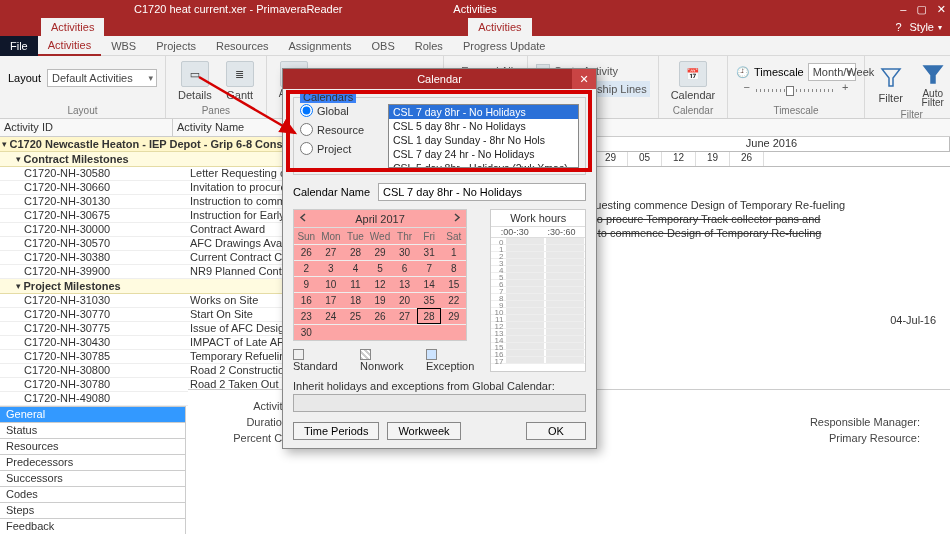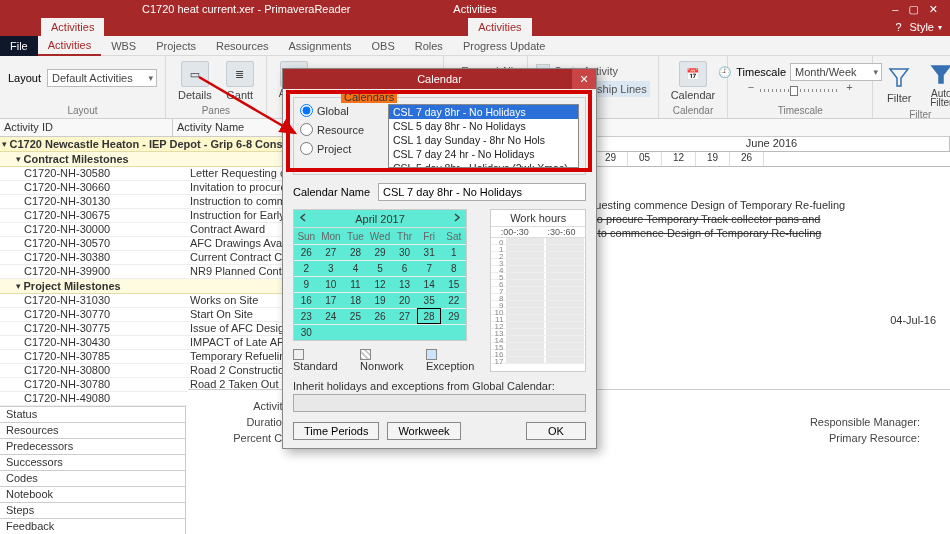--- a/index.html
+++ b/index.html
@@ -1,19 +1,19 @@
 <!DOCTYPE html>
 <html><head>
 <meta charset="utf-8">
 <style>
   * { box-sizing: border-box; margin: 0; padding: 0; font-family: "Segoe UI", Tahoma, sans-serif; font-size: 11px; }
   body { width: 950px; height: 534px; overflow: hidden; background: #fff; position: relative; }
 
   
-  .titlebar { background: #a62828; color: #fff; height: 18px; display: flex; align-items: center; padding: 0 12px; }
+  .titlebar { background: #a62828; color: #fff; height: 18px; display: flex; align-items: center; padding: 0 4px; }
   .titlebar .center { position:absolute; left:50%; transform:translateX(-50%); }
   .titlebar .wincontrols { margin-left: auto; display: flex; gap: 10px; }
   .titlebar .wincontrols span { cursor: pointer; }
 
   
   .redbar2 { background: #a62828; height: 18px; display: flex; align-items: center; color:#fff; }
   .rtab { padding: 0 10px; height:18px; display:flex; align-items:center; cursor:pointer; }
   .rtab.active { background: #f3f3f3; color:#a62828; }
   .redbar2 .spacer { flex:1; }
   .stylebtn { margin-right:8px; cursor:pointer; display:flex; align-items:center; gap:4px; }
@@ -70,30 +70,30 @@
   .milestone { position:absolute; display:flex; align-items:center; gap:4px; color:#333; font-size:10px; white-space:nowrap; }
   .milestone .diam { width:8px; height:8px; background:#a62828; transform:rotate(45deg); }
   .milestone.st .diam { background:#000; }
 
   
   .calwrap { position:absolute; left:282px; top:68px; width:315px; background:#f0f0f0; border:1px solid #888; box-shadow:4px 4px 10px rgba(0,0,0,0.3); z-index:50; }
   .calwrap .dlgtitle { background:#a62828; color:#fff; height:20px; display:flex; align-items:center; justify-content:center; position:relative; }
   .calwrap .dlgtitle .close { position:absolute; right:0; top:0; width:24px; height:20px; background:#c94444; display:flex; align-items:center; justify-content:center; cursor:pointer; font-size:11px; }
   .calinner { padding:8px 10px; }
   .fs { border:1px solid #ccc; padding:6px; margin-bottom:8px; position:relative; }
-  .fs .leg { position:absolute; top:-7px; left:6px; background:#f97316; padding:0 3px; color:#333;margin-left:41px; }
+  .fs .leg { position:absolute; top:-7px; left:6px; background:#3b82f6; padding:0 3px; color:#333; }
   .radiocol { display:flex; flex-direction:column; gap:6px; }
   .radiocol label { display:flex; align-items:center; gap:4px; color:#333; cursor:pointer; }
   .callist { position:absolute; left:94px; top:6px; right:6px; bottom:6px; background:#fff; border:1px solid #888; overflow:hidden; }
   .callist div { padding:1px 4px; color:#222; cursor:pointer; font-size:10.5px; }
   .callist div.sel { background:#2a70d8; color:#fff; }
   .namewrap { display:flex; align-items:center; gap:8px; margin-bottom:8px; }
   .namewrap .field { flex:1; border:1px solid #aaa; background:#fff; height:18px; padding:2px 4px; }
 
-  .monthcal { border:1px solid #ccc; background:#5eead4; width:174px; }
+  .monthcal { border:1px solid #ccc; background:#fca5a5; width:174px; }
   .monthnav { display:flex; align-items:center; justify-content:space-between; padding:2px 4px; border-bottom:1px solid #ddd; color:#333; }
   .monthnav span { cursor:pointer; }
   .dowrow, .wkrow { display:flex; }
   .dowrow div, .wkrow div { width:24.8px; height:16px; display:flex; align-items:center; justify-content:center; font-size:10px; color:#333; }
   .dowrow div { color:#666; }
   .wkrow div { border-top:1px solid #eee; cursor:pointer; }
   .wkrow div.sel { border:1.5px solid #000; }
 
   .hourspanel { border:1px solid #ccc; background:#fff; width:104px; margin-left:auto; font-size:9px; }
   .hourspanel .htitle { text-align:center; color:#333; padding:2px; border-bottom:1px solid #ddd; }
@@ -235,21 +235,21 @@
     <div class="bigbtn">
         <div class="ic">📅</div>
         <span>Calendar</span>
       </div>
     <div class="grouplabel">Calendar</div>
   </div>
   <div class="group" style="width:145px">
     <div style="display:flex; gap:4px; align-items:center; margin-top:4px">
       <span>🕘</span>
       <span>Timescale</span>
-      <div class="combo" style="width:92px">
+      <div class="combo" style="width:48px">
           <span>Month/Week</span>
         </div>
     </div>
     <div style="display:flex; gap:6px; align-items:center;">
       <span style="cursor:pointer;color:#666">−</span>
       <div class="slider">
           <div class="thumb"></div>
         </div>
       <span style="cursor:pointer;color:#666">+</span>
     </div>
@@ -402,26 +402,26 @@
           <div class="diam"></div>
           <span>Instruction to commence Design of Temporary Re-fueling</span>
         </div>
       <div style="position:absolute; top:147px; right:14px; color:#333">04-Jul-16</div>
       <div style="position:absolute; left:115px; top:0; bottom:0; border-left:1px dashed #2a8a2a"></div>
     </div>
   </div>
 </div>
 
 <div class="bottomtabs" id="btabs">
+    <div class="sel">General</div>
     <div>Status</div>
     <div>Resources</div>
     <div>Predecessors</div>
     <div>Successors</div>
     <div>Codes</div>
-    <div>Notebook</div>
     <div>Steps</div>
     <div>Feedback</div>
   </div>
 
 <div class="detailpanel">
   <div class="drow">
     <div class="lbl" style="width:70px">Activity</div>
     <div style="flex:1"></div>
   </div>
   <div class="drow">

